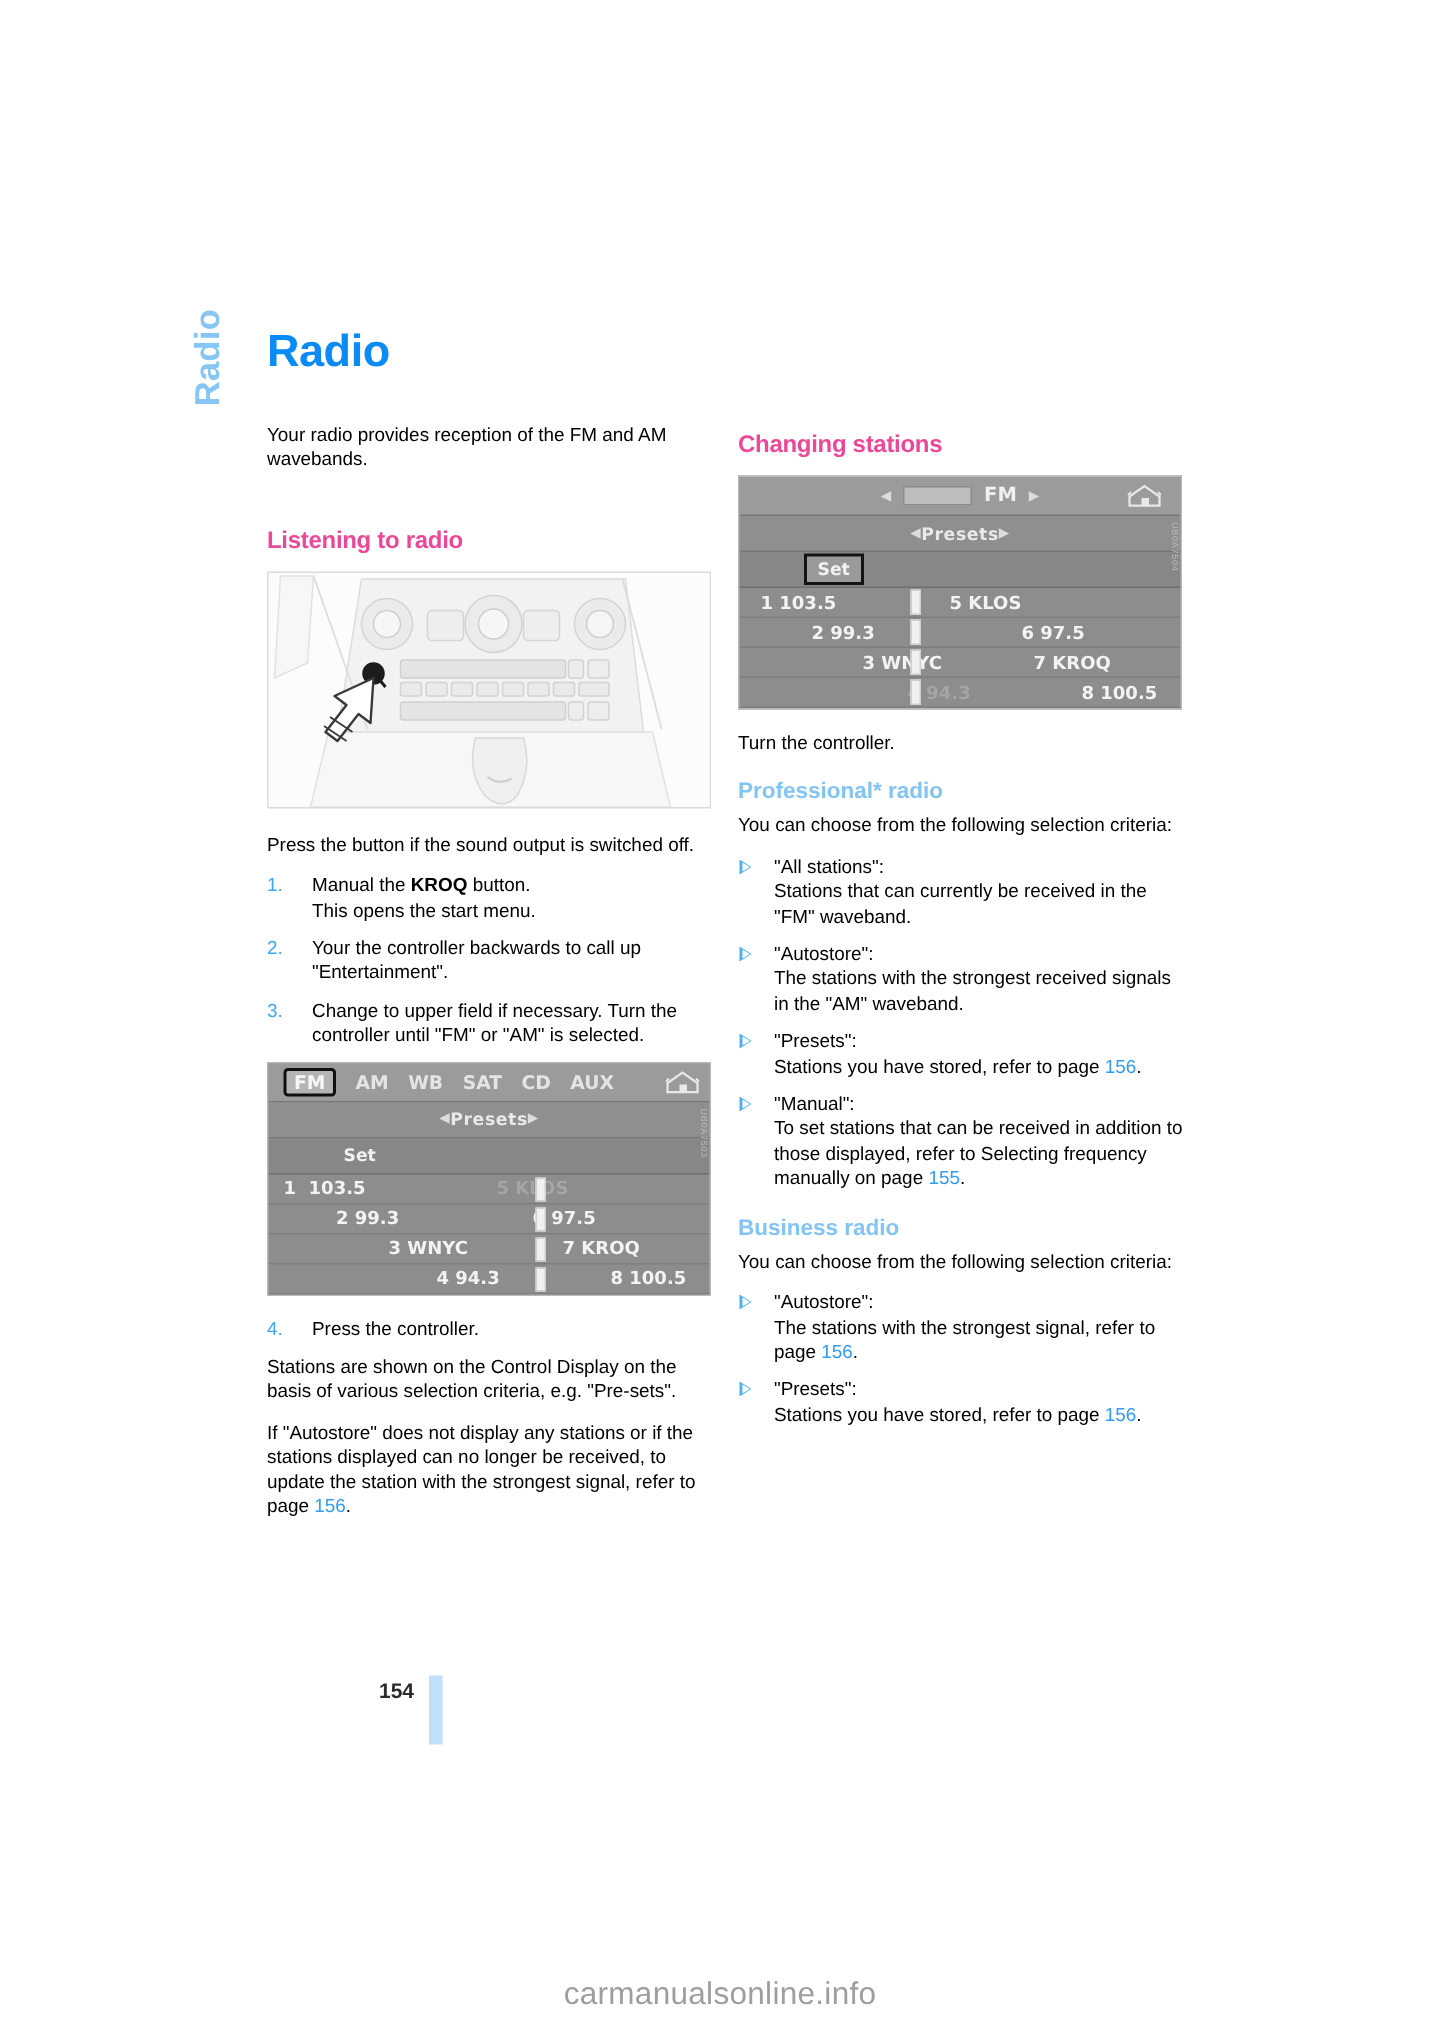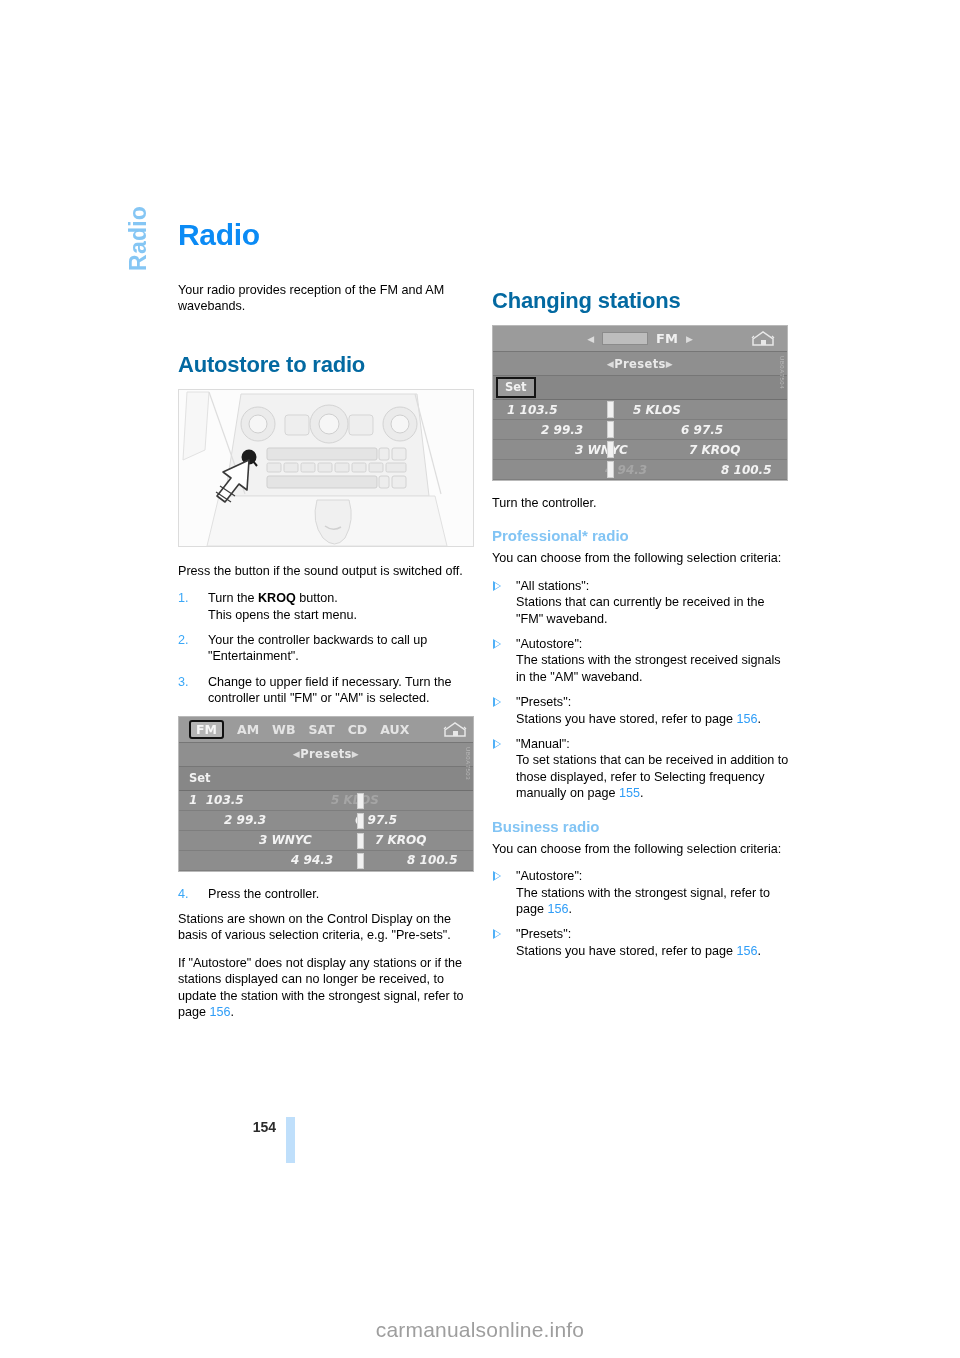--- a/index.html
+++ b/index.html
@@ -28,21 +28,21 @@
   
   .col { position: absolute; width: 300px; }
   .col-left  { left: 178px; top: 218px; }
   .col-right { left: 492px; top: 288px; }
 
   h1.title {
     font-size: 30px; font-weight: bold; color: #0b8bf5;
     margin: 0 0 30px 0; letter-spacing: -0.3px;
   }
   h2.sect {
-    font-size: 22px; font-weight: bold; color: #0369a1;
+    font-size: 16px; font-weight: bold; color: #ec4899;
     margin: 0 0 11px 0; letter-spacing: -0.2px;
   }
   h3.subsect {
     font-size: 15px; font-weight: bold; color: #82c4f4;
     margin: 16px 0 6px 0;
   }
   p.body {
     font-size: 12.6px; line-height: 16.4px; color: #000;
     margin: 0 0 11px 0;
   }
@@ -118,21 +118,21 @@
   .screen .bar-presets {
     position: relative; height: 24px; background: #8f8f8f;
     border-bottom: 1px solid #767676;
     display: flex; align-items: center; justify-content: center;
     color: #e9e9e9; font-size: 11.5px; font-weight: bold;
     letter-spacing: .4px;
   }
   .screen .bar-set {
     position: relative; height: 24px; background: #878787;
     border-bottom: 1px solid #6f6f6f;
-    display: flex; align-items: center;
+    display: flex; align-items: center; padding-left: 40px;
   }
   .setbox {
     margin-left: 3px; padding: 1px 7px 2px 7px;
     background: #9a9a9a; color: #f2f2f2;
     font-size: 11.5px; font-weight: bold;
     border: 2px solid #141414;
   }
   .setbox.plain { border: none; background: transparent; }
   .wb-tabs {
     display: flex; align-items: center; gap: 13px;
@@ -157,21 +157,21 @@
   .badge-blur {
     width: 46px; height: 13px; background: #bdbdbd;
     border: 1px solid #8b8b8b; display: inline-block;
   }
   .presets-grid {
     position: relative; height: 81px;
   }
   .prow {
     position: relative; height: 20px;
     border-bottom: 1px solid #7e7e7e;
-    display: flex; align-items: center; font-style: italic;
+    display: flex; align-items: center;
   }
   .prow:last-child { border-bottom: none; }
   .pcell {
     position: absolute; color: #f3f3f3;
     font-size: 12px; font-weight: bold; white-space: nowrap;
   }
   .pcell.dim { color: #a5a5a5; }
   .scrollbar {
     position: absolute; width: 7px; background: #f1f1f1;
     border: 1px solid #cfcfcf;
@@ -207,21 +207,21 @@
   </div>
 
   <div class="col col-left">
 
     <h1 class="title">Radio</h1>
 
     <p class="body">Your radio provides reception of the FM and AM wavebands.</p>
 
     <div class="gap-lg"></div>
 
-    <h2 class="sect">Autostore to radio</h2>
+    <h2 class="sect">Listening to radio</h2>
 
     <div class="photo">
       <svg width="296" height="158" viewBox="0 0 296 158">
         <rect x="0" y="0" width="296" height="158" fill="#fcfcfc"></rect>
 
         <path d="M62 4 L238 4 L250 106 L46 106 Z" fill="#f2f2f2" stroke="#dcdcdc" stroke-width="1"></path>
         <path d="M40 106 L256 106 L268 156 L28 156 Z" fill="#f7f7f7" stroke="#e0e0e0" stroke-width="1"></path>
 
         <path d="M8 2 L30 2 L26 60 L4 70 Z" fill="#f7f7f7" stroke="#e2e2e2"></path>
         <path d="M30 2 L66 104" stroke="#dddddd" fill="none" stroke-width="1.2"></path>
@@ -264,21 +264,21 @@
           <line x1="37" y1="102" x2="52" y2="112"></line>
         </g>
       </svg>
     </div>
 
     <p class="body">Press the button if the sound output is switched off.</p>
 
     <ol class="steps">
       <li>
         <span class="num">1.</span>
-        <span><span>Turn the </span><b class="kbd">KROQ</b><span> button.</span><br><span>This opens the start menu.</span></span>
+        <span><span>Manual the </span><b class="kbd">KROQ</b><span> button.</span><br><span>This opens the start menu.</span></span>
       </li>
       <li>
         <span class="num">2.</span>
         <span>Your the controller backwards to call up "Entertainment".</span>
       </li>
       <li>
         <span class="num">3.</span>
         <span>Change to upper field if necessary. Turn the controller until "FM" or "AM" is selected.</span>
       </li>
     </ol>

